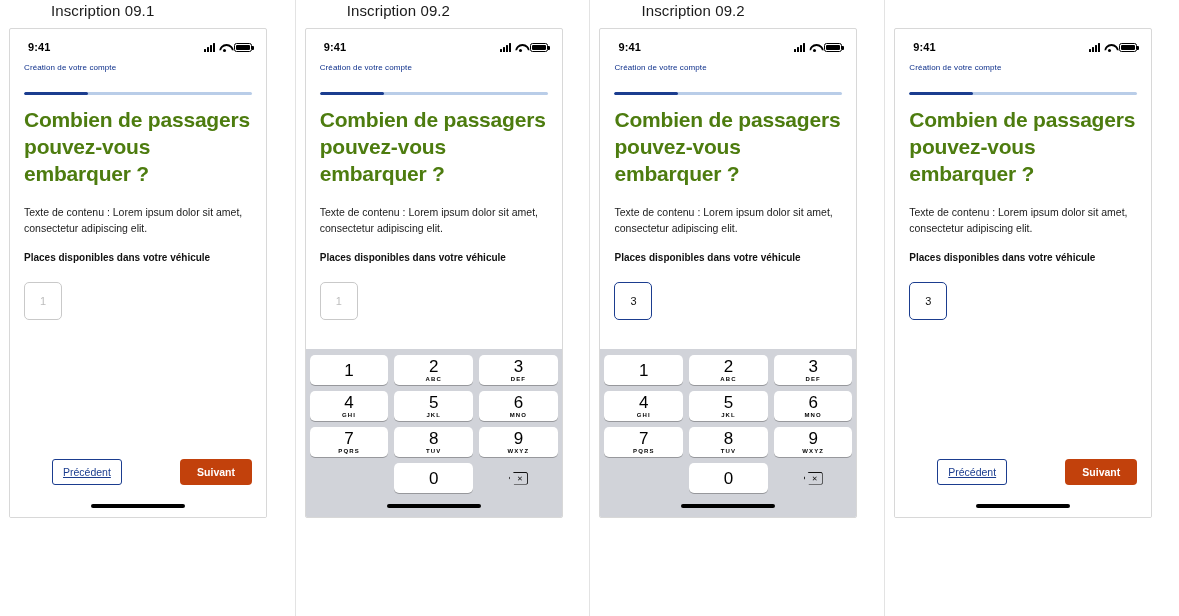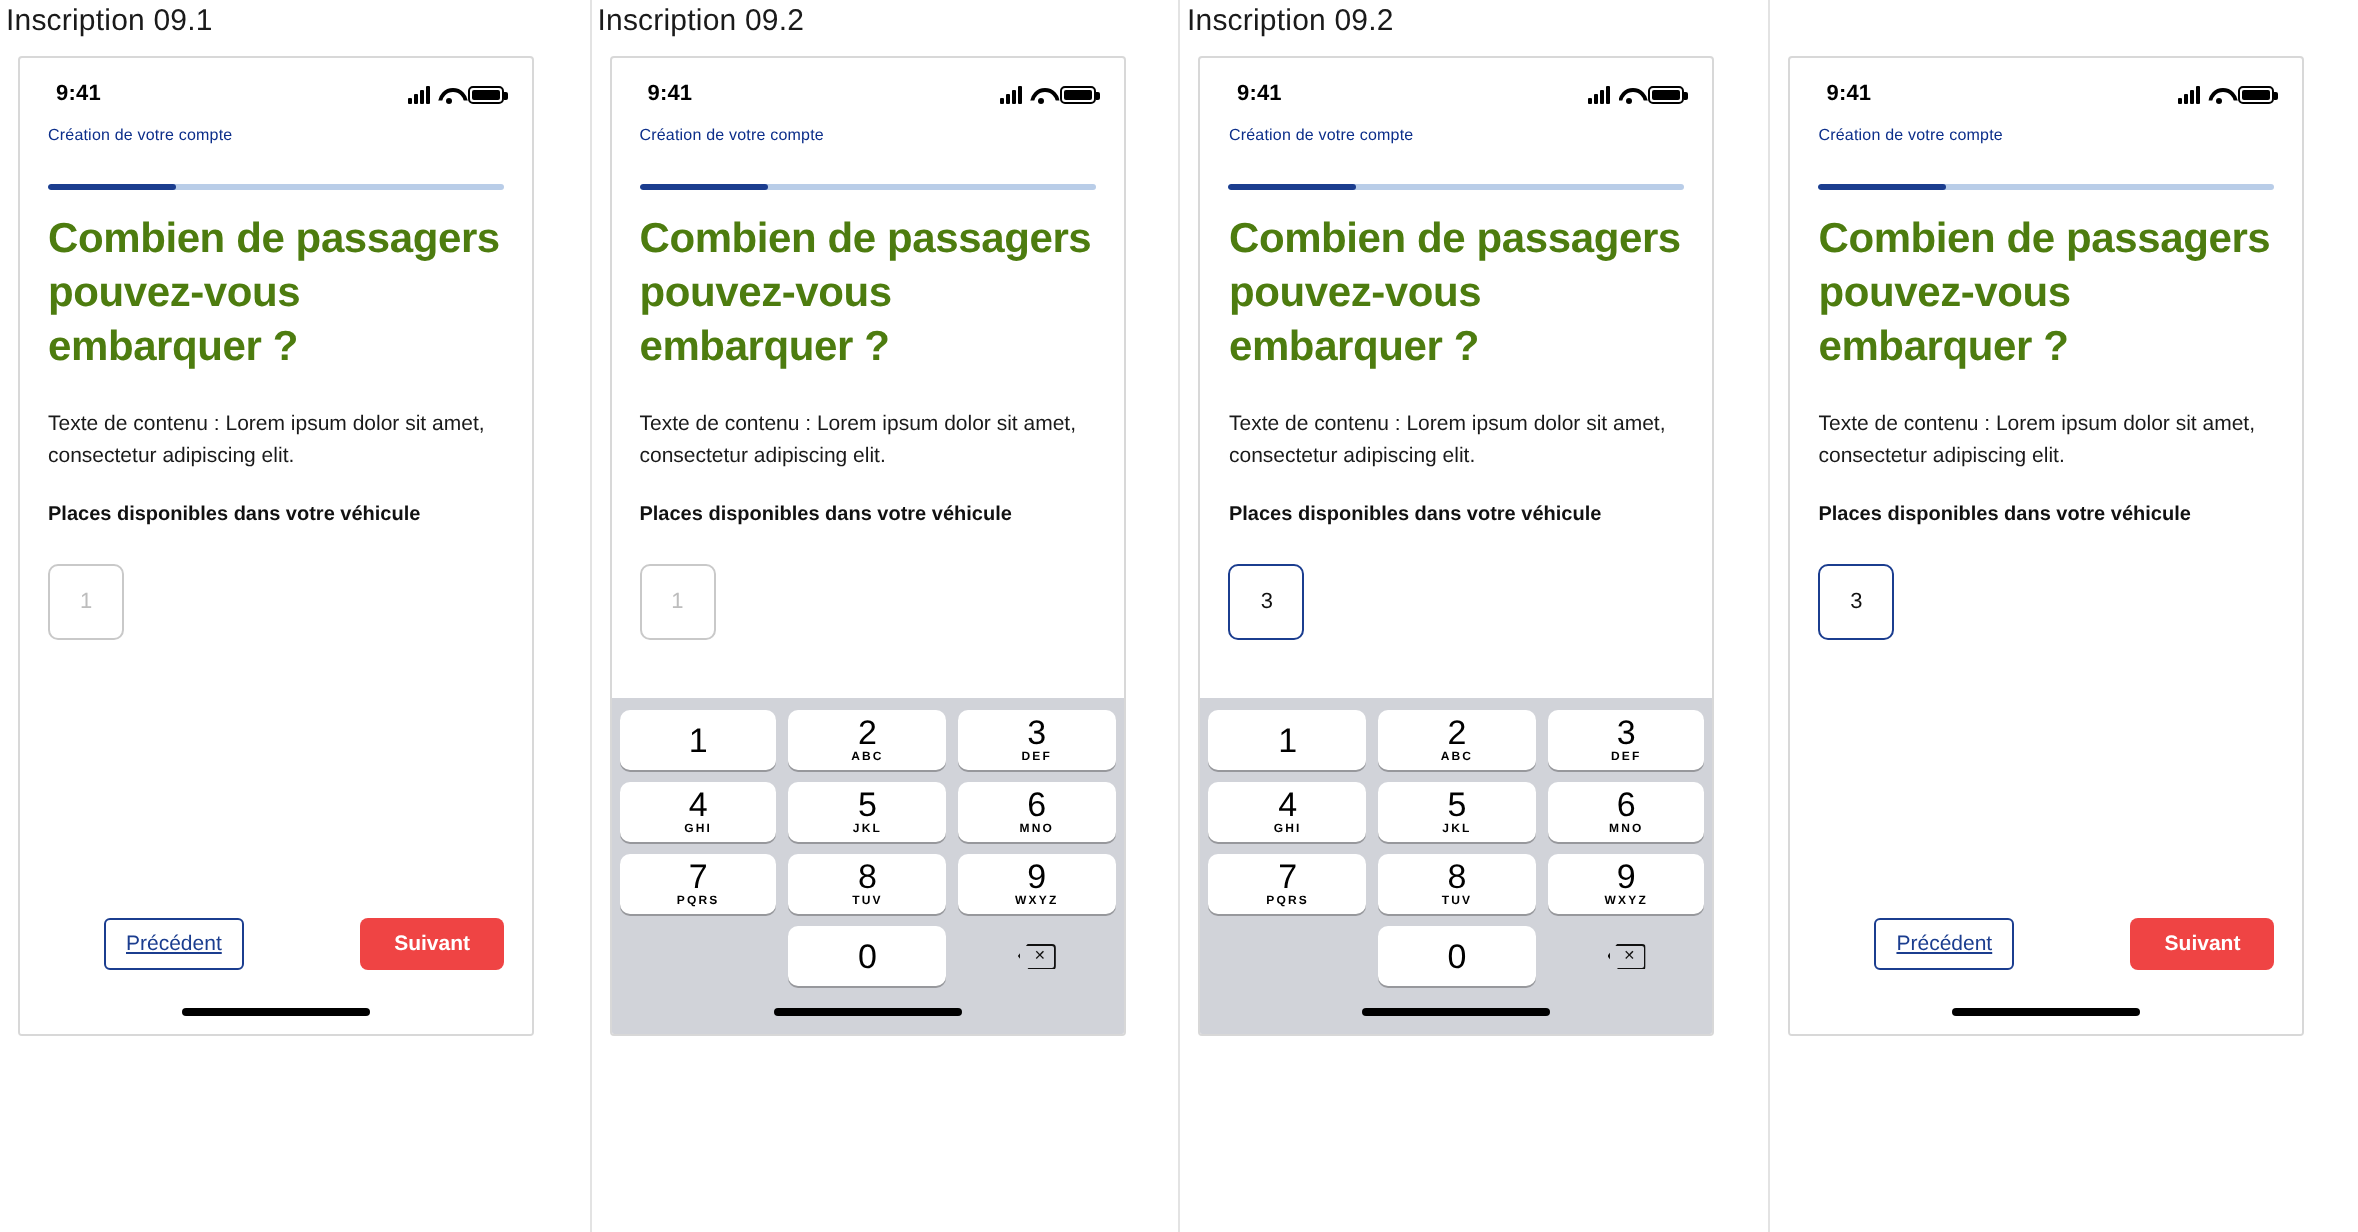--- a/index.html
+++ b/index.html
@@ -13,20 +13,21 @@
     display: flex;
     width: 1179px; height: 616px;
     gap: 0;
   }
   .frame {
     width: 303px;
     height: 616px;
     position: relative;
     background: #ffffff;
     border-left: 1px solid #e3e3e3;
+    padding-left: 48px;
   }
   .frame:first-child { border-left: none; }
   .frame-title {
     font-size: 15px;
     color: #1a1a1a;
     padding: 2px 0 5px 3px;
     letter-spacing: 0.1px;
   }
   .phone {
     position: absolute;
@@ -181,21 +182,21 @@
     border-radius: 3px;
     padding: 6px 10px;
     background: #fff;
     text-decoration: underline;
     margin-left: 28px;
   }
   .btn-next {
     font-size: 10.5px;
     font-weight: bold;
     color: #fff;
-    background: #ef4444;
+    background: #c2410c;
     border-radius: 4px;
     padding: 7px 17px;
     border: none;
   }
 
   
   .keypad {
     flex: 0 0 auto;
     background: #d1d3d9;
     padding: 6px 4px 2px 4px;

